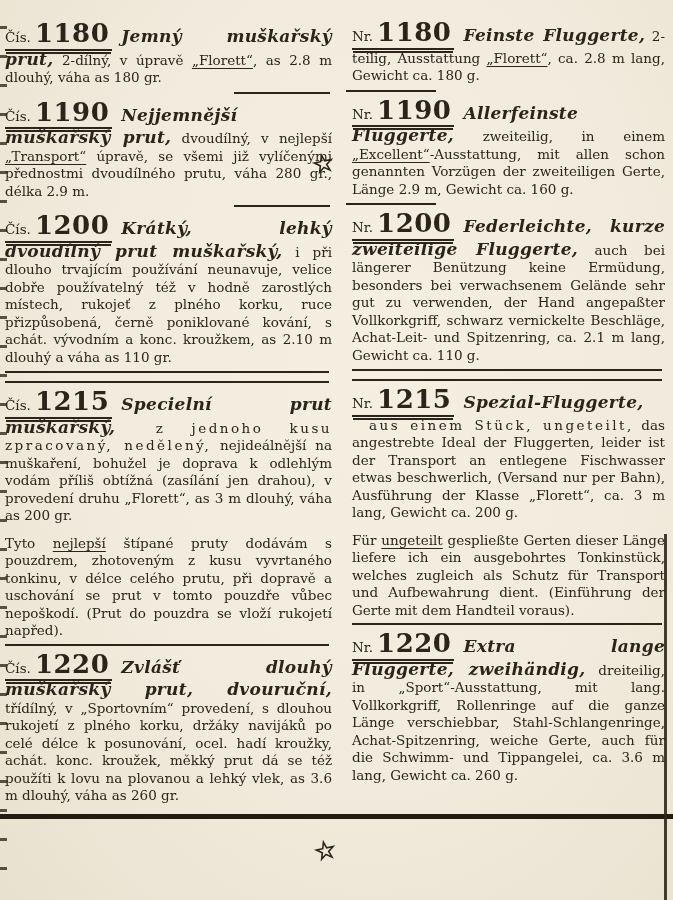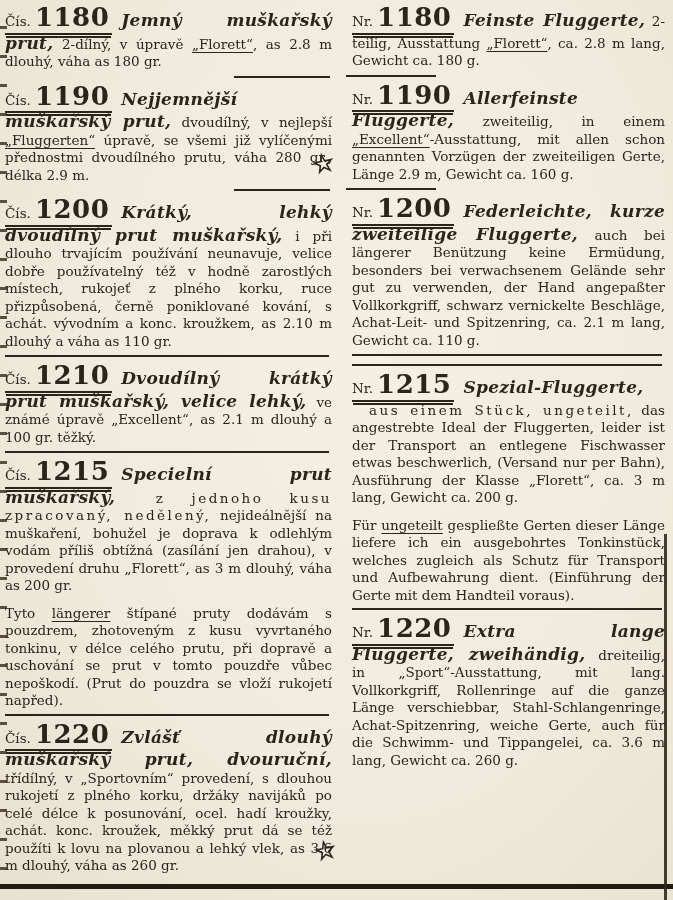--- a/index.html
+++ b/index.html
@@ -14,22 +14,22 @@
     color:#2b241b;box-sizing:border-box;
   }
   .binding-marks{
     position:absolute;left:0;top:26px;bottom:4px;width:7px;
     background:repeating-linear-gradient(to bottom,#34291c 0 3px,transparent 3px 29px);
     opacity:.8;
   }
   .edge-line{position:absolute;right:6px;top:534px;bottom:0;width:3px;background:#30271b;opacity:.9;}
   .cols{display:flex;}
   .col{box-sizing:border-box;}
-  .col-cz{width:336px;padding:7px 4px 0 5px;}
-  .col-de{width:337px;padding:7px 8px 0 16px;}
+  .col-cz{width:336px;padding:23px 4px 0 5px;}
+  .col-de{width:337px;padding:22px 8px 0 16px;}
   .entry{margin:0 0 5px 0;}
   .entry p,.note p{margin:0;text-align:justify;font-size:13.5px;line-height:17.5px;}
   .cat{
     display:inline-block;white-space:nowrap;position:relative;
     padding:0 3px 2px 0;border-bottom:2.5px solid #2b241b;margin-right:9px;
   }
   .cat::after{
     content:"";position:absolute;left:1px;right:1px;bottom:-5px;height:1.6px;background:#2b241b;
   }
   .cat-label{font-size:13.5px;}
@@ -62,40 +62,37 @@
   <div class="cols">
 
     <div class="col col-cz">
 
       <div class="entry">
         <p><span class="cat"><span class="cat-label">Čís.</span><span class="cat-num">1180</span></span><span class="title">Jemný muškařský prut,</span> <span><span>2-dílný, v úpravě </span><span class="seg-u">„Florett“</span><span>, as 2.8 m dlouhý, váha as 180 gr.</span></span></p>
       </div>
       <div class="rule rule-short-r"></div>
 
       <div class="entry">
-        <p><span class="cat"><span class="cat-label">Čís.</span><span class="cat-num">1190</span></span><span class="title">Nejjemnější muškařský prut,</span> <span><span>dvoudílný, v nejlepší </span><span class="seg-u">„Fluggerten“</span><span> úpravě, se všemi již vylíčenými přednostmi dvoudílného prutu, váha 280 gr., délka 2.9 m.</span></span></p>
+        <p><span class="cat"><span class="cat-label">Čís.</span><span class="cat-num">1190</span></span><span class="title">Nejjemnější muškařský prut,</span> <span><span>dvoudílný, v nejlepší </span><span class="seg-u">„Transport“</span><span> úpravě, se všemi již vylíčenými přednostmi dvoudílného prutu, váha 280 gr., délka 2.9 m.</span></span></p>
       </div>
       <div class="rule rule-short-r"></div>
 
       <div class="entry">
         <p><span class="cat"><span class="cat-label">Čís.</span><span class="cat-num">1200</span></span><span class="title">Krátký, lehký dvoudílný prut muškařský,</span> <span><span>i při dlouho trvajícím používání neunavuje, velice dobře používatelný též v hodně zarostlých místech, rukojeť z plného korku, ruce přizpůsobená, černě poniklované kování, s achát. vývodním a konc. kroužkem, as 2.10 m dlouhý a váha as 110 gr.</span></span></p>
       </div>
       <div class="rule rule-full"></div>
 
-      <div class="entry">
-        <p><span class="cat"><span class="cat-label">Čís.</span><span class="cat-num">1210</span></span><span class="title">Dvoudílný krátký prut muškařský, velice lehký,</span> <span><span>ve známé úpravě „Excellent“, as 2.1 m dlouhý a 100 gr. těžký.</span></span></p>
-      </div>
       <div class="rule rule-full"></div>
 
       <div class="entry">
         <p><span class="cat"><span class="cat-label">Čís.</span><span class="cat-num">1215</span></span><span class="title">Specielní prut muškařský,</span> <span><span class="seg-sp">z jednoho kusu zpracovaný, nedělený,</span><span> nejideálnější na muškaření, bohužel je doprava k odlehlým vodám příliš obtížná (zasílání jen drahou), v provedení druhu „Florett“, as 3 m dlouhý, váha as 200 gr.</span></span></p>
       </div>
 
       <div class="note">
-        <p><span>Tyto </span><span class="seg-u">längerer</span><span> štípané pruty dodávám s pouzdrem, zhotoveným z kusu vyvrtaného tonkinu, v délce celého prutu, při dopravě a uschování se prut v tomto pouzdře vůbec nepoškodí. (Prut do pouzdra se vloží rukojetí napřed).</span></p>
+        <p><span>Tyto </span><span class="seg-u">nejlepší</span><span> štípané pruty dodávám s pouzdrem, zhotoveným z kusu vyvrtaného tonkinu, v délce celého prutu, při dopravě a uschování se prut v tomto pouzdře vůbec nepoškodí. (Prut do pouzdra se vloží rukojetí napřed).</span></p>
       </div>
       <div class="rule rule-full"></div>
 
       <div class="entry">
         <p><span class="cat"><span class="cat-label">Čís.</span><span class="cat-num">1220</span></span><span class="title">Zvlášť dlouhý muškařský prut, dvouruční,</span> <span><span>třídílný, v „Sportovním“ provedení, s dlouhou rukojetí z plného korku, držáky navijáků po celé délce k posunování, ocel. hadí kroužky, achát. konc. kroužek, měkký prut dá se též použíti k lovu na plovanou a lehký vlek, as 3.6 m dlouhý, váha as 260 gr.</span></span></p>
       </div>
     </div>
 
     <div class="col col-de">
 

